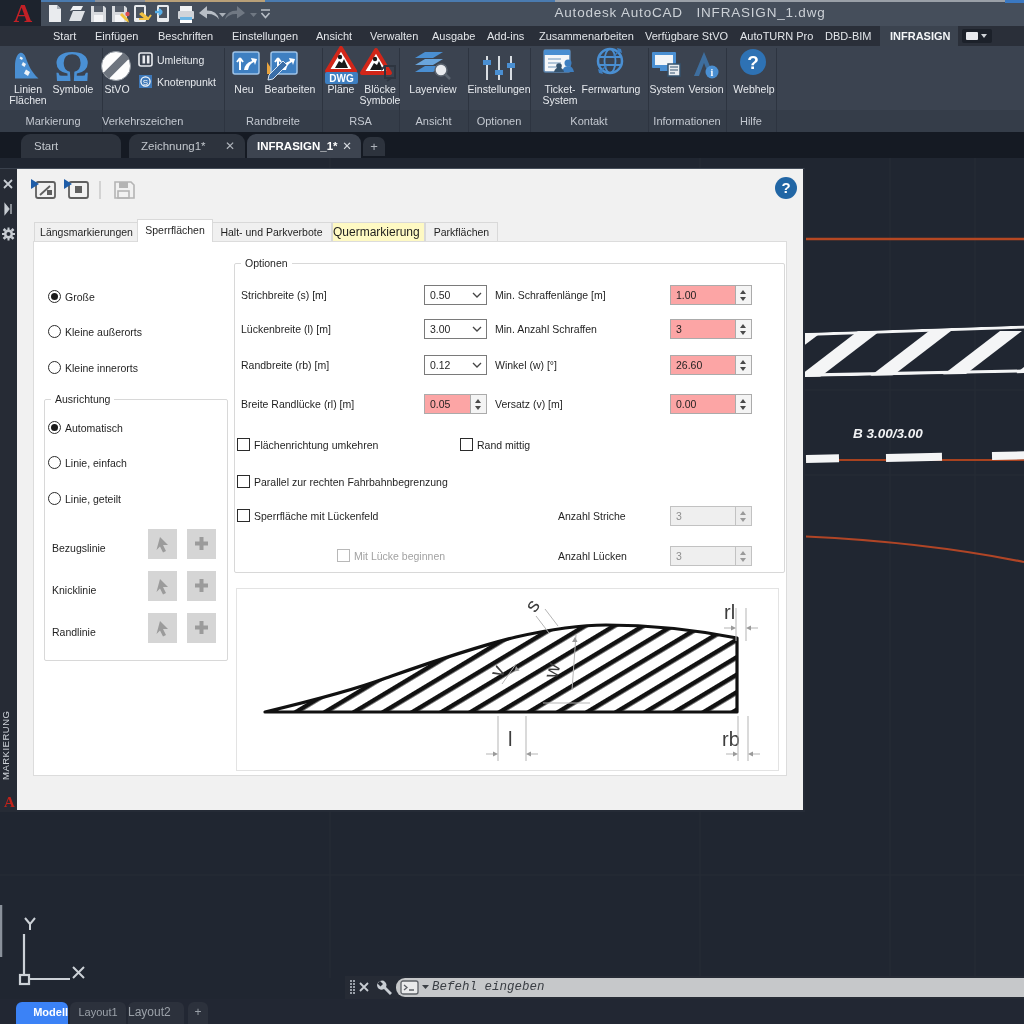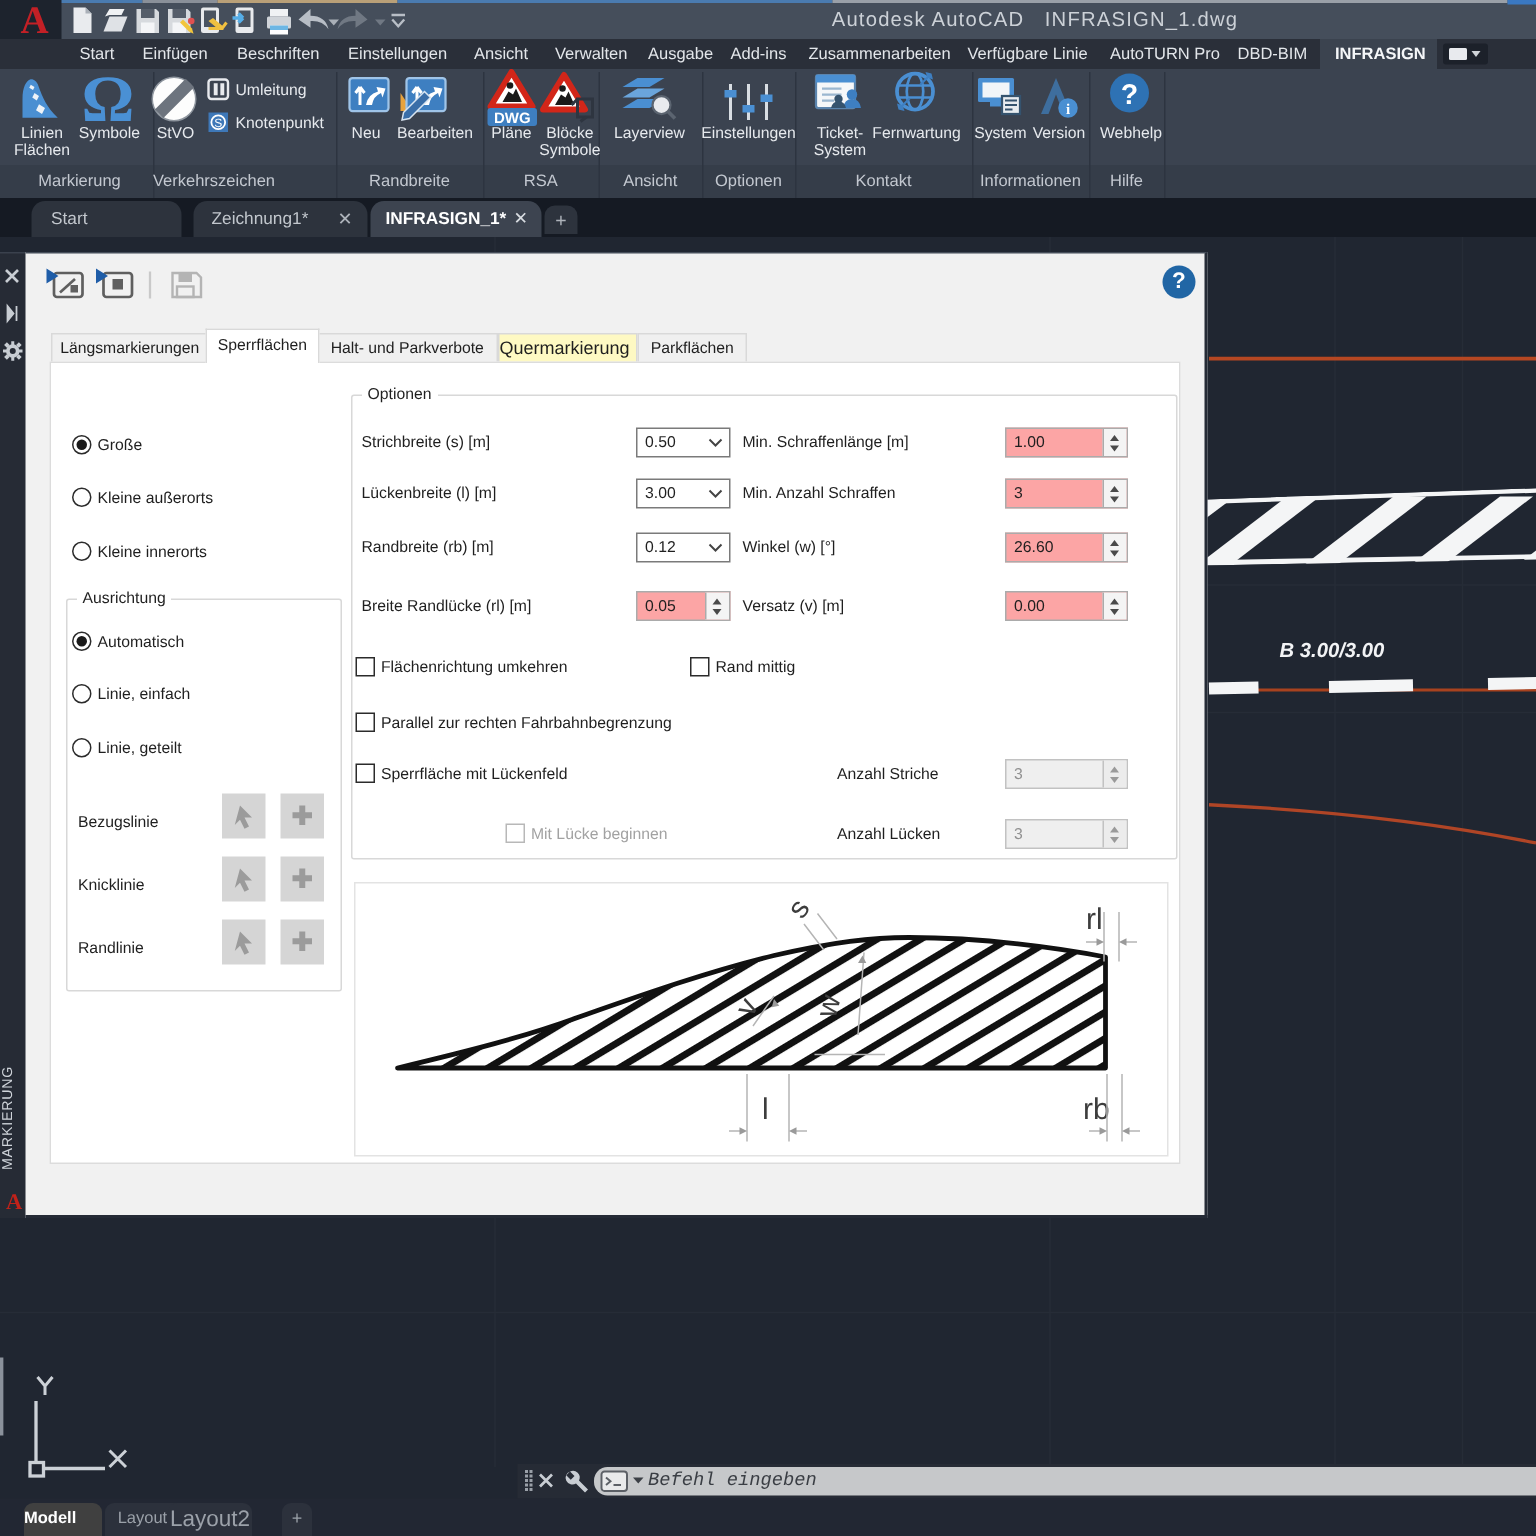--- a/index.html
+++ b/index.html
@@ -69,21 +69,21 @@
 <div class="abs" style="left:0;top:26px;width:1024px;height:20px;font-size:11px;color:#e3e6ea;line-height:20px;">
 <span class="abs" style="left:53px;">Start</span>
       <span class="abs" style="left:95px;">Einfügen</span>
       <span class="abs" style="left:158px;">Beschriften</span>
       <span class="abs" style="left:232px;">Einstellungen</span>
       <span class="abs" style="left:316px;">Ansicht</span>
       <span class="abs" style="left:370px;">Verwalten</span>
       <span class="abs" style="left:432px;">Ausgabe</span>
       <span class="abs" style="left:487px;">Add-ins</span>
       <span class="abs" style="left:539px;">Zusammenarbeiten</span>
-      <span class="abs" style="left:645px;">Verfügbare Linie</span>
+      <span class="abs" style="left:645px;">Verfügbare StVO</span>
       <span class="abs" style="left:740px;">AutoTURN Pro</span>
       <span class="abs" style="left:825px;">DBD-BIM</span>
       <span class="abs" style="left:890px;color:#f4f6f8;font-weight:bold;">INFRASIGN</span>
 </div>
 <div class="abs" style="left:962px;top:29px;width:30px;height:14px;background:#1c212a;border-radius:2px;"></div>
 <div class="abs" style="left:966px;top:32px;width:12px;height:8px;background:#e8eaee;border-radius:1px;"></div>
 <div class="abs" style="left:981px;top:34px;width:0;height:0;border-left:3.5px solid transparent;border-right:3.5px solid transparent;border-top:4px solid #cfd3d8;"></div>
 
 <div class="abs" style="left:0;top:46px;width:1024px;height:86px;background:#3b4350;"></div>
 <div class="abs" style="left:0;top:110px;width:1024px;height:22px;background:#353d49;"></div>
@@ -289,23 +289,23 @@
 </svg>
 <div class="abs" style="left:396px;top:978px;width:628px;height:19px;background:#c6c8ca;border-radius:9px 0 0 9px;"></div>
 <svg class="abs" style="left:400px;top:980px;" width="30" height="15" viewBox="0 0 30 15">
 <rect x="1" y="1" width="17" height="13" rx="2" fill="#e9eaeb" stroke="#5c6066" stroke-width="1.3"></rect>
 <path d="M4,5 l3,2.5 -3,2.5 M9,10 h5" stroke="#5c6066" stroke-width="1.3" fill="none"></path>
 <path d="M22,5 l3.5,4 3.5,-4 z" fill="#3c4046"></path>
 </svg>
 <div class="abs" style="left:432px;top:978px;height:19px;line-height:19px;color:#3a3e44;font-size:12.5px;font-style:italic;font-family:'Liberation Mono',monospace;">Befehl eingeben</div>
 
 <div class="abs" style="left:0;top:999px;width:1024px;height:25px;background:#222733;"></div>
-<div class="abs" style="left:16px;top:1002px;width:52px;height:22px;background:#404040;border-radius:6px 6px 0 0;color:#fff;font-weight:bold;font-size:11px;line-height:21px;text-align:left;">Modell</div>
+<div class="abs" style="left:16px;top:1002px;width:52px;height:22px;background:#3b82f6;border-radius:6px 6px 0 0;color:#fff;font-weight:bold;font-size:11px;line-height:21px;text-align:right;">Modell</div>
 <div class="abs" style="left:70px;top:1002px;width:56px;height:22px;background:#2c313c;border-radius:6px 6px 0 0;color:#9ba1a9;font-size:11px;line-height:21px;text-align:center;">Layout1</div>
-<div class="abs" style="left:112px;top:1002px;width:56px;height:22px;background:#2c313c;border-radius:6px 6px 0 0;color:#9ba1a9;font-size:15px;line-height:21px;text-align:center;">Layout2</div>
+<div class="abs" style="left:128px;top:1002px;width:56px;height:22px;background:#2c313c;border-radius:6px 6px 0 0;color:#9ba1a9;font-size:12px;line-height:21px;">Layout2</div>
 <div class="abs" style="left:188px;top:1002px;width:20px;height:22px;background:#2c313c;border-radius:6px 6px 0 0;color:#9ba1a9;font-size:12px;line-height:21px;text-align:center;">+</div>
 
 <div class="abs" style="left:0;top:168px;width:17px;height:643px;background:#262b35;border-top:1px solid #3a414d;"></div>
 <svg class="abs" style="left:0;top:176px;" width="17" height="70" viewBox="0 0 17 70">
 <path d="M4,4 l8,8 m0,-8 l-8,8" stroke="#c8cdd3" stroke-width="1.8"></path>
 <path d="M5,28 l4,5 -4,5 z M11,28 v10" fill="#c8cdd3" stroke="#c8cdd3" stroke-width="1.2"></path>
 <g fill="#c8cdd3">
         <circle cx="8.5" cy="58" r="4.5"></circle>
         <circle cx="8.5" cy="58" r="2" fill="#262b35"></circle>
 <rect x="7.5" y="51.5" width="2" height="3"></rect>

